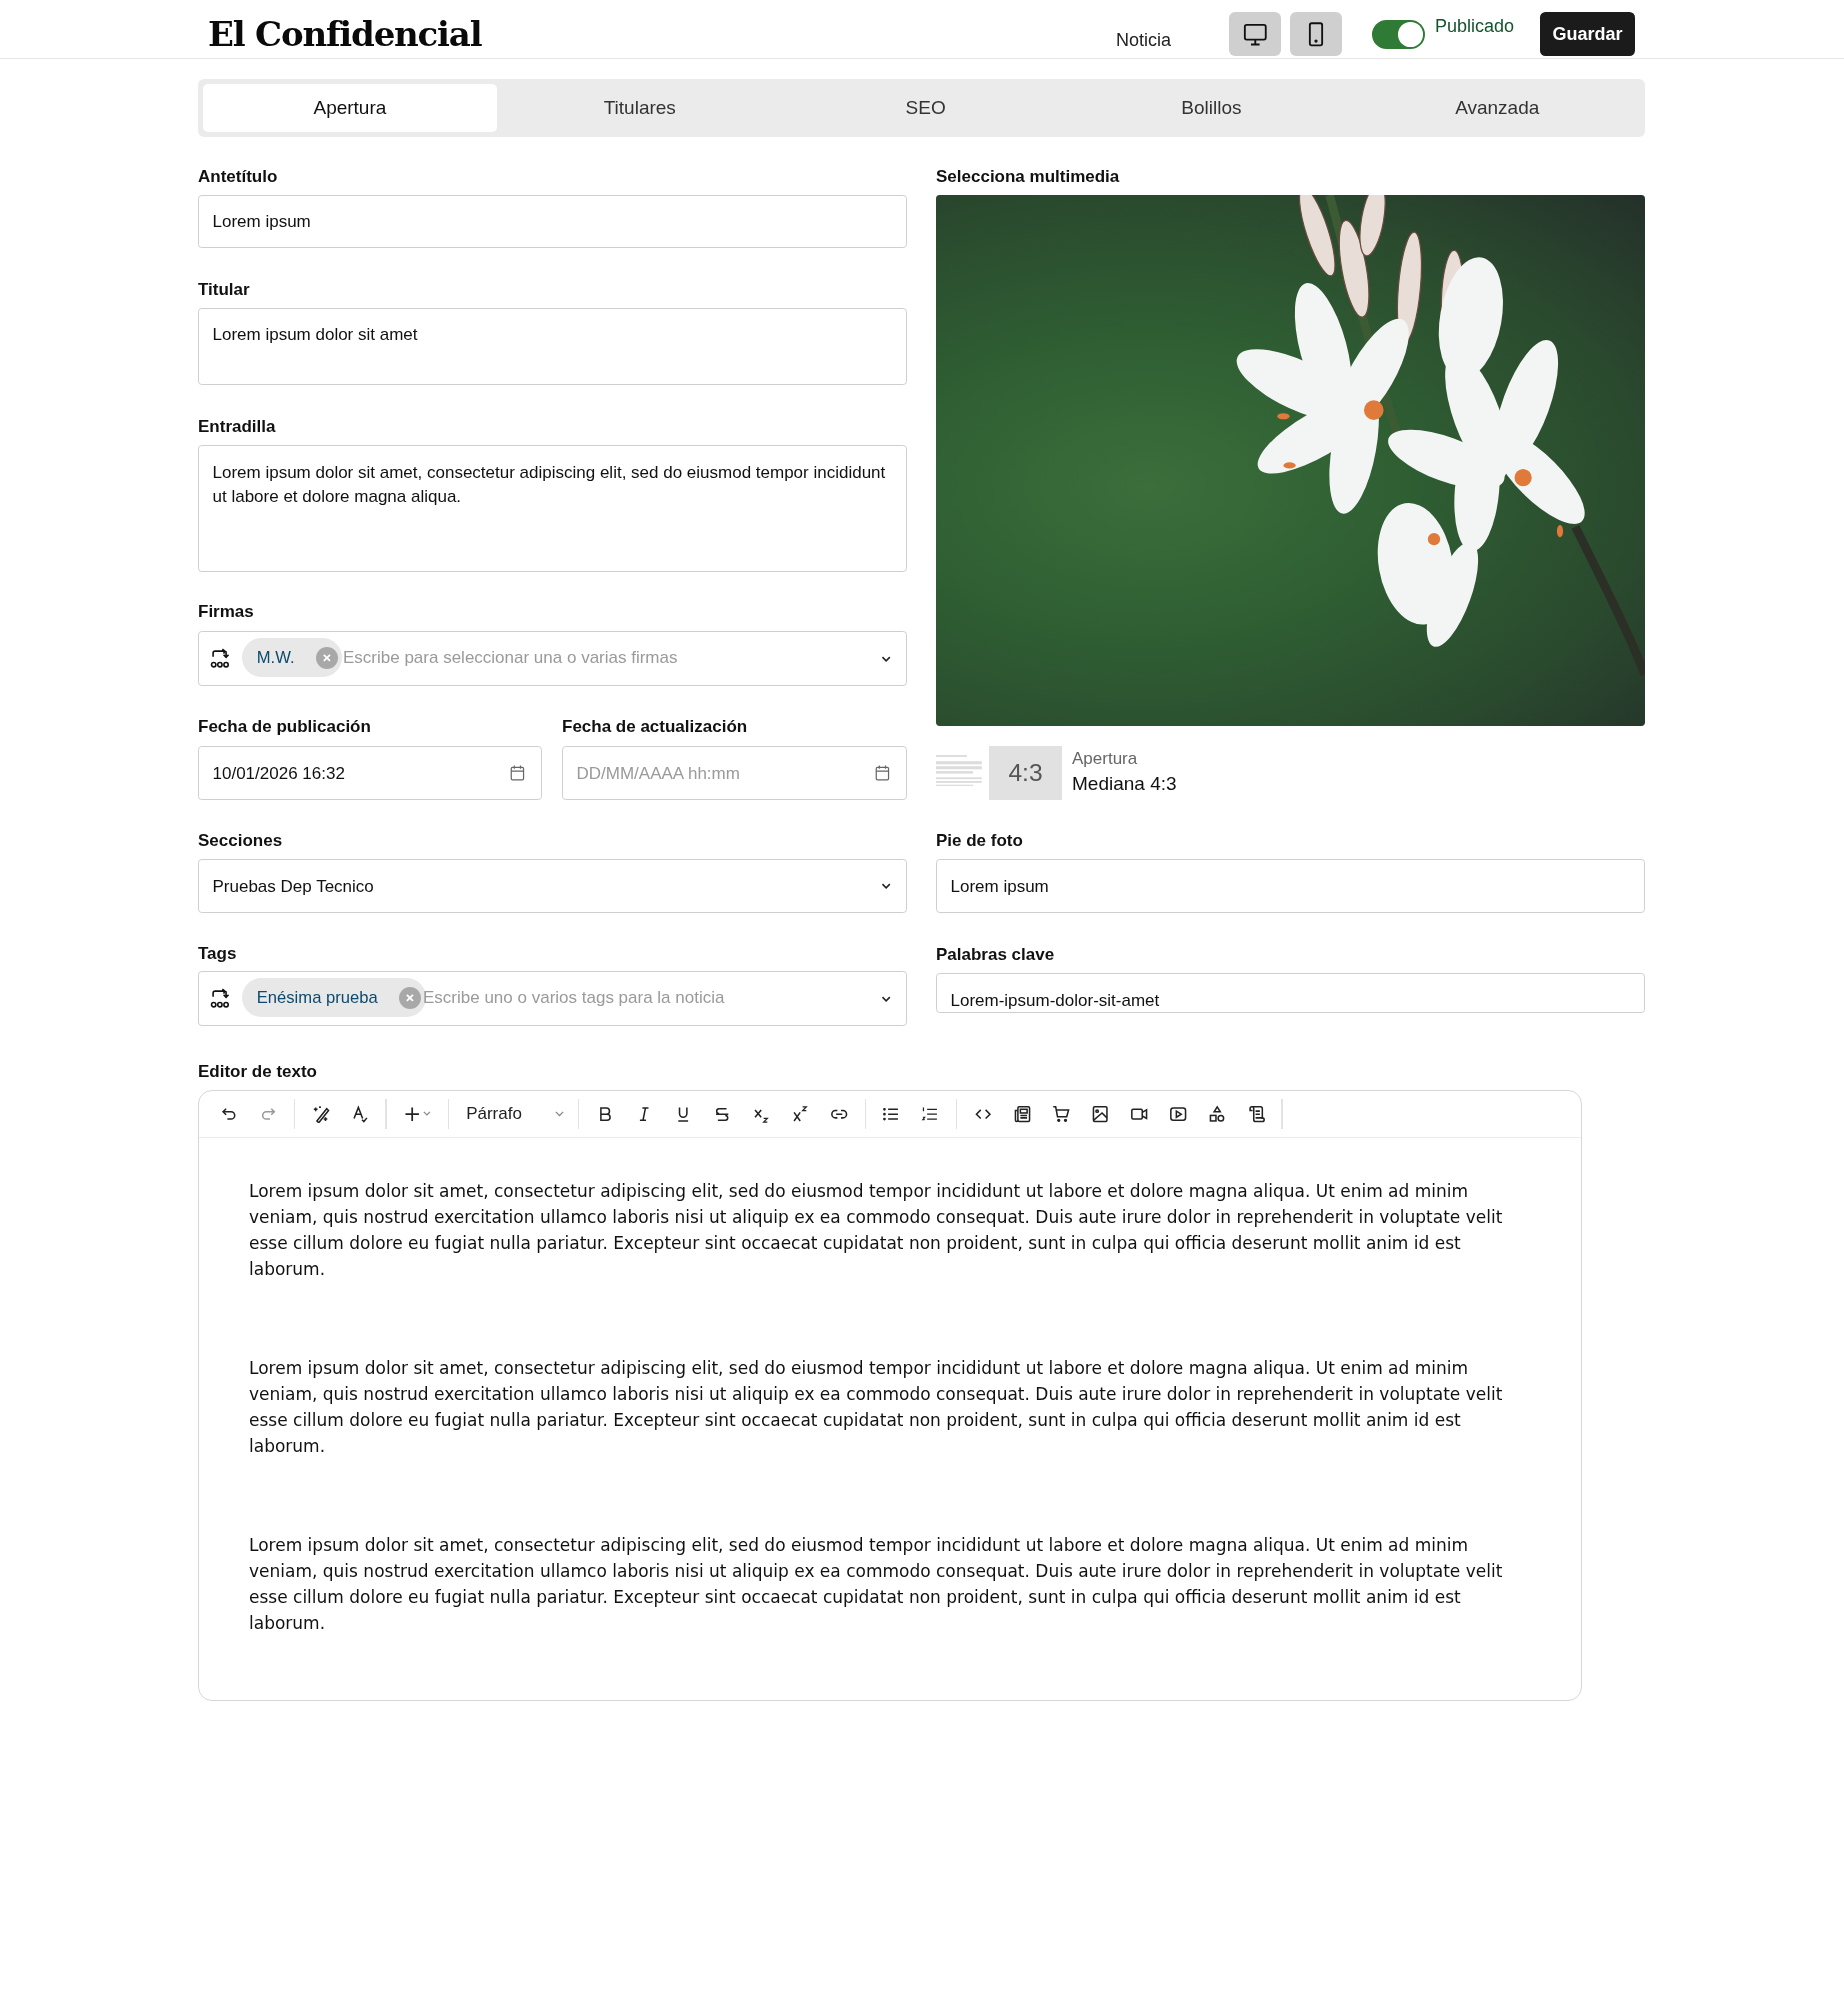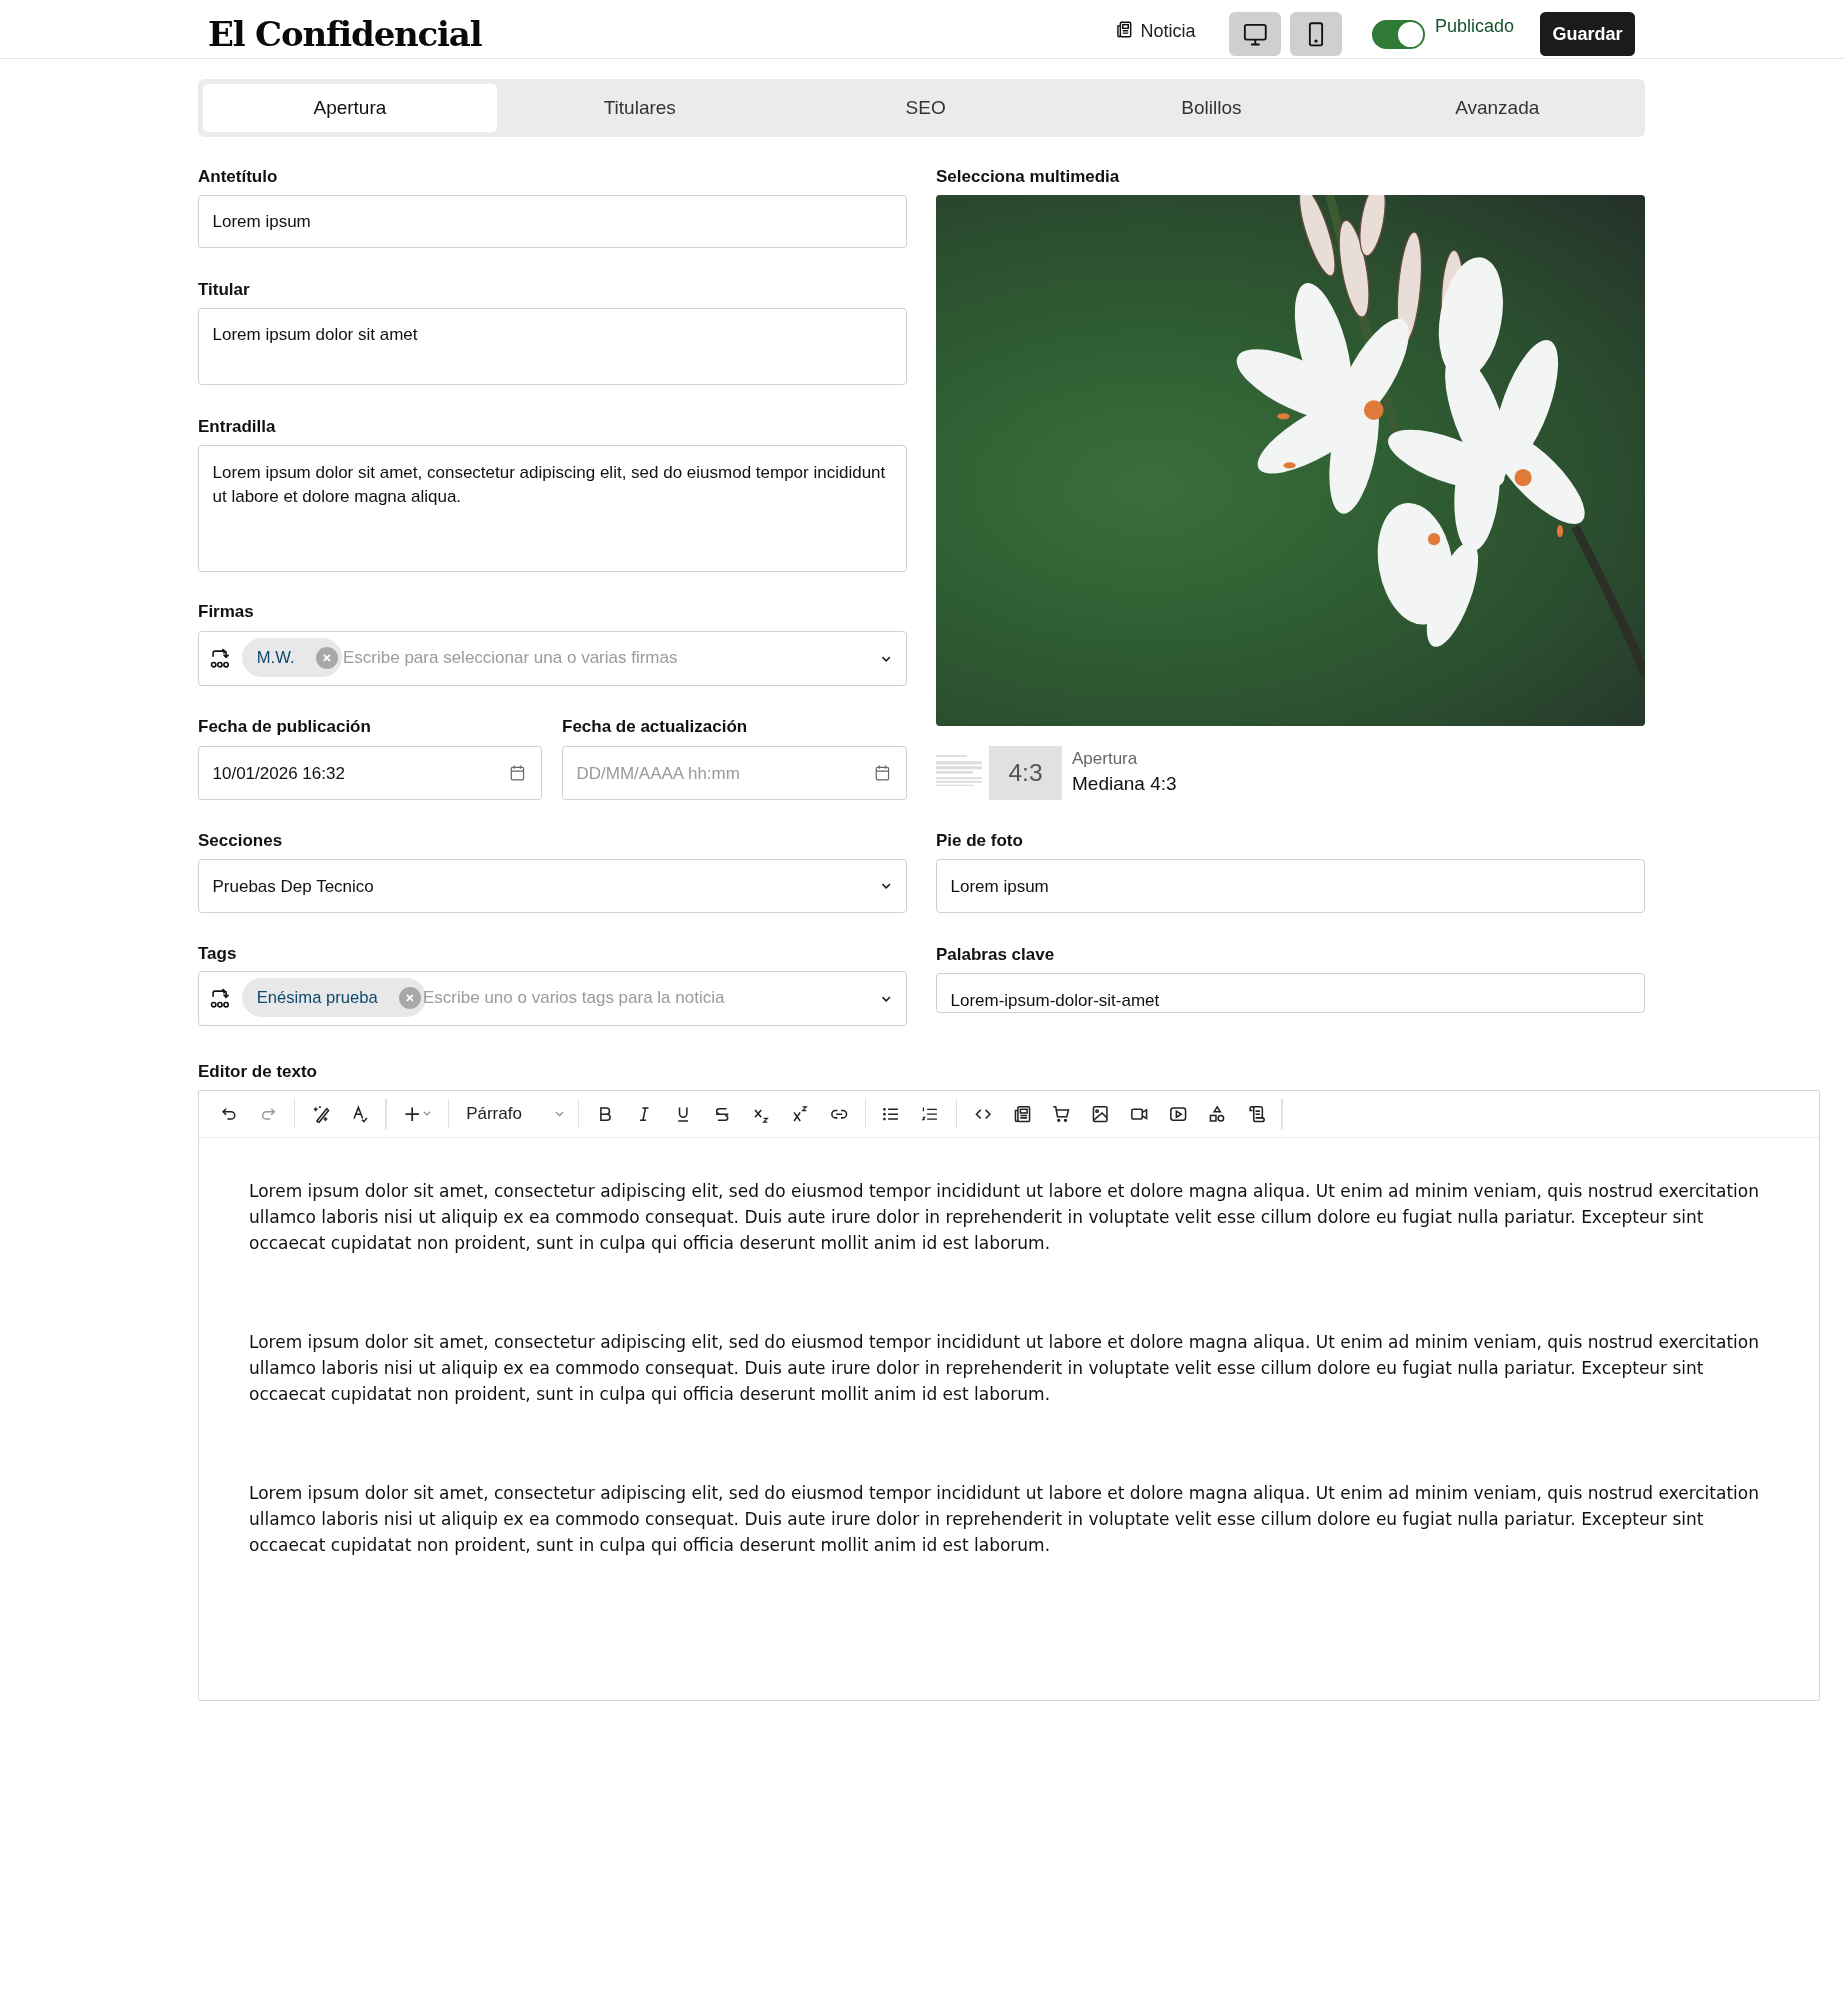--- a/index.html
+++ b/index.html
@@ -2,21 +2,21 @@
 <html style="font-size:9.8px"><head>
 <meta charset="utf-8">
 <style>
   * { box-sizing: border-box; margin: 0; padding: 0; }
   html, body { width: 1844px; height: 2015px; background: #ffffff; overflow: hidden; }
   body { font-family: "Liberation Sans", "DejaVu Sans", sans-serif; color: #111; position: relative; }
 
   
   .header { position: absolute; left: 0; top: 0; width: 1844px; height: 59px; border-bottom: 1.2px solid #e6e6e6; background: #fff; }
   .logo { position: absolute; left: 208px; top: 11px; font-family: "DejaVu Serif", "Liberation Serif", serif; font-weight: bold; font-size: 34px; letter-spacing: -1.2px; color: #0a0a0a; line-height: 47px; }
-  .hdr-type { position: absolute; left: 1116px; top: 21px; height: 27px; display: flex; align-items: flex-start; gap: 8.6px; font-size: 18px; color: #222; }
+  .hdr-type { position: absolute; left: 1116px; top: 21px; height: 27px; display: flex; align-items: flex-end; gap: 8.6px; font-size: 18px; color: #222; flex-direction: column; }
   .dev-btn { position: absolute; top: 12.3px; width: 52px; height: 44px; border-radius: 6.1px; background: #cfcfcf; display: flex; align-items: center; justify-content: center; }
   .dev-desktop { left: 1229px; }
   .dev-mobile { left: 1290px; }
   .toggle { position: absolute; left: 1372px; top: 19.7px; width: 53px; height: 29.5px; border-radius: 14.8px; background: #2f7a34; }
   .toggle .knob { position: absolute; right: 2.5px; top: 2.5px; width: 24.6px; height: 24.6px; border-radius: 50%; background: #fff; }
   .toggle-label { position: absolute; left: 1435px; top: 16px; font-size: 18px; color: #14532d; }
   .save-btn { position: absolute; left: 1540px; top: 12.3px; width: 95px; height: 44px; border-radius: 5.5px; background: #1b1b1b; color: #fff; font-weight: bold; font-size: 18px; display: flex; align-items: center; justify-content: center; border: none; }
 
   
   .tabs { position: absolute; left: 198px; top: 79px; width: 1447px; height: 58px; background: #ebebeb; border-radius: 6.1px; display: flex; padding: 4.9px; }
@@ -37,21 +37,21 @@
 
   
   .media { position: absolute; left: 936px; top: 195px; width: 709px; height: 531px; border-radius: 3.7px; overflow: hidden;
     background: radial-gradient(ellipse at 30% 55%, #3b6e3b 0%, #2f5f33 35%, #2a4a2e 70%, #24302a 100%); }
   .format-row { position: absolute; left: 936px; top: 746px; height: 54px; width: 369px; }
   .ratio-box { position: absolute; left: 53px; top: 0; width: 73px; height: 54px; background: #e1e1e1; display: flex; align-items: center; justify-content: center; font-size: 24.6px; color: #555; }
   .fmt-kind { position: absolute; left: 136px; top: 2.5px; font-size: 17px; color: #666; }
   .fmt-name { position: absolute; left: 136px; top: 27px; font-size: 19px; color: #111; }
 
   
-  .editor { position: absolute; left: 198px; top: 1090px; width: 1622px; height: 611px; border: 1.2px solid #d6d6d6; border-radius: 2px; background: #fff; }
+  .editor { position: absolute; left: 198px; top: 1090px; width: 1384px; height: 611px; border: 1.2px solid #d6d6d6; border-radius: 14px; background: #fff; }
   .toolbar { position: absolute; left: 0; top: 0; right: 0; height: 47px; border-bottom: 1.2px solid #ececec; display: flex; align-items: center; padding-left: 11px; }
   .tb-btn { width: 39px; height: 37px; display: flex; align-items: center; justify-content: center; color: #222; }
   .tb-sep { width: 1.2px; height: 29.5px; background: #e2e2e2; margin: 0 6.1px; }
   .tb-para { display: flex; align-items: center; font-size: 17px; color: #222; width: 117px; padding-left: 11px; justify-content: space-between; padding-right: 7.4px; }
   .tb-icon { width: 18.4px; height: 18.4px; }
   .content { position: absolute; left: 50px; top: 87px; right: 49px; font-family: "DejaVu Sans", sans-serif; font-size: 17px; line-height: 26px; color: #111; }
   .content p { margin-bottom: 73px; }
 </style>
 </head>
 <body>

